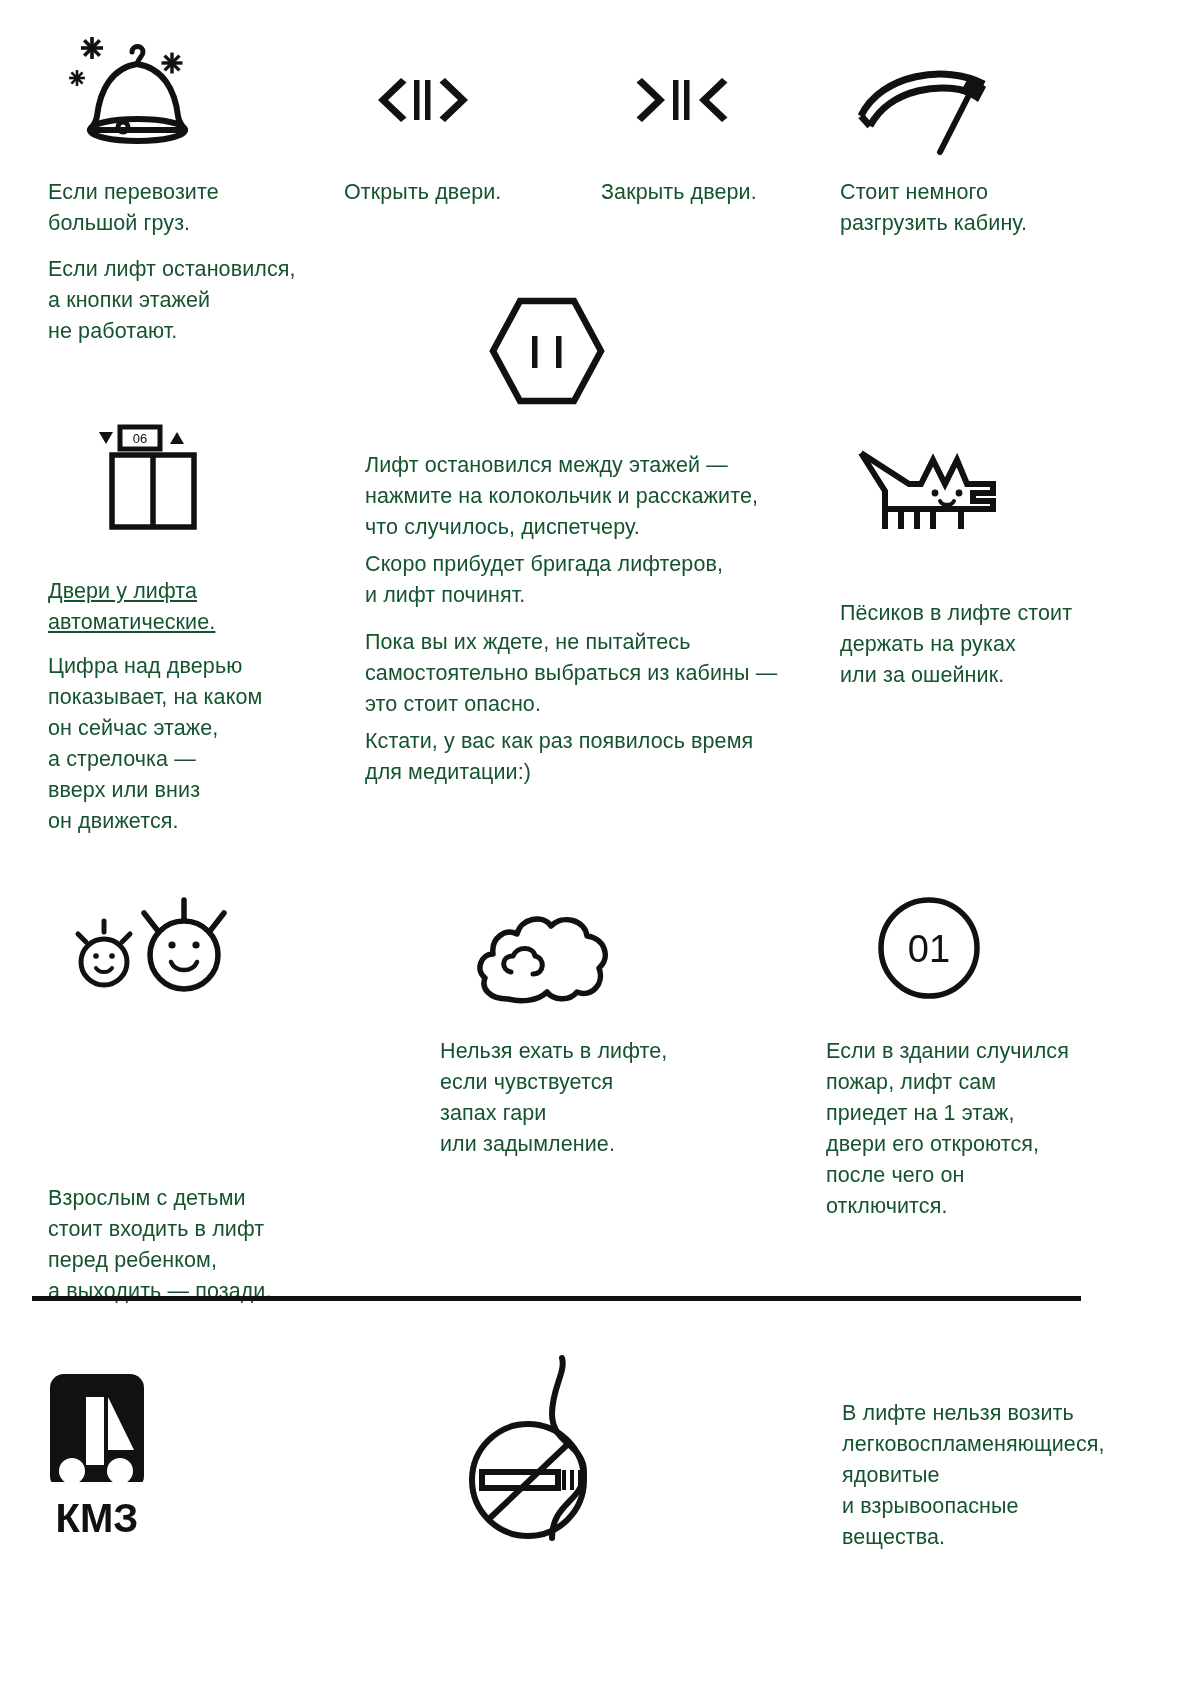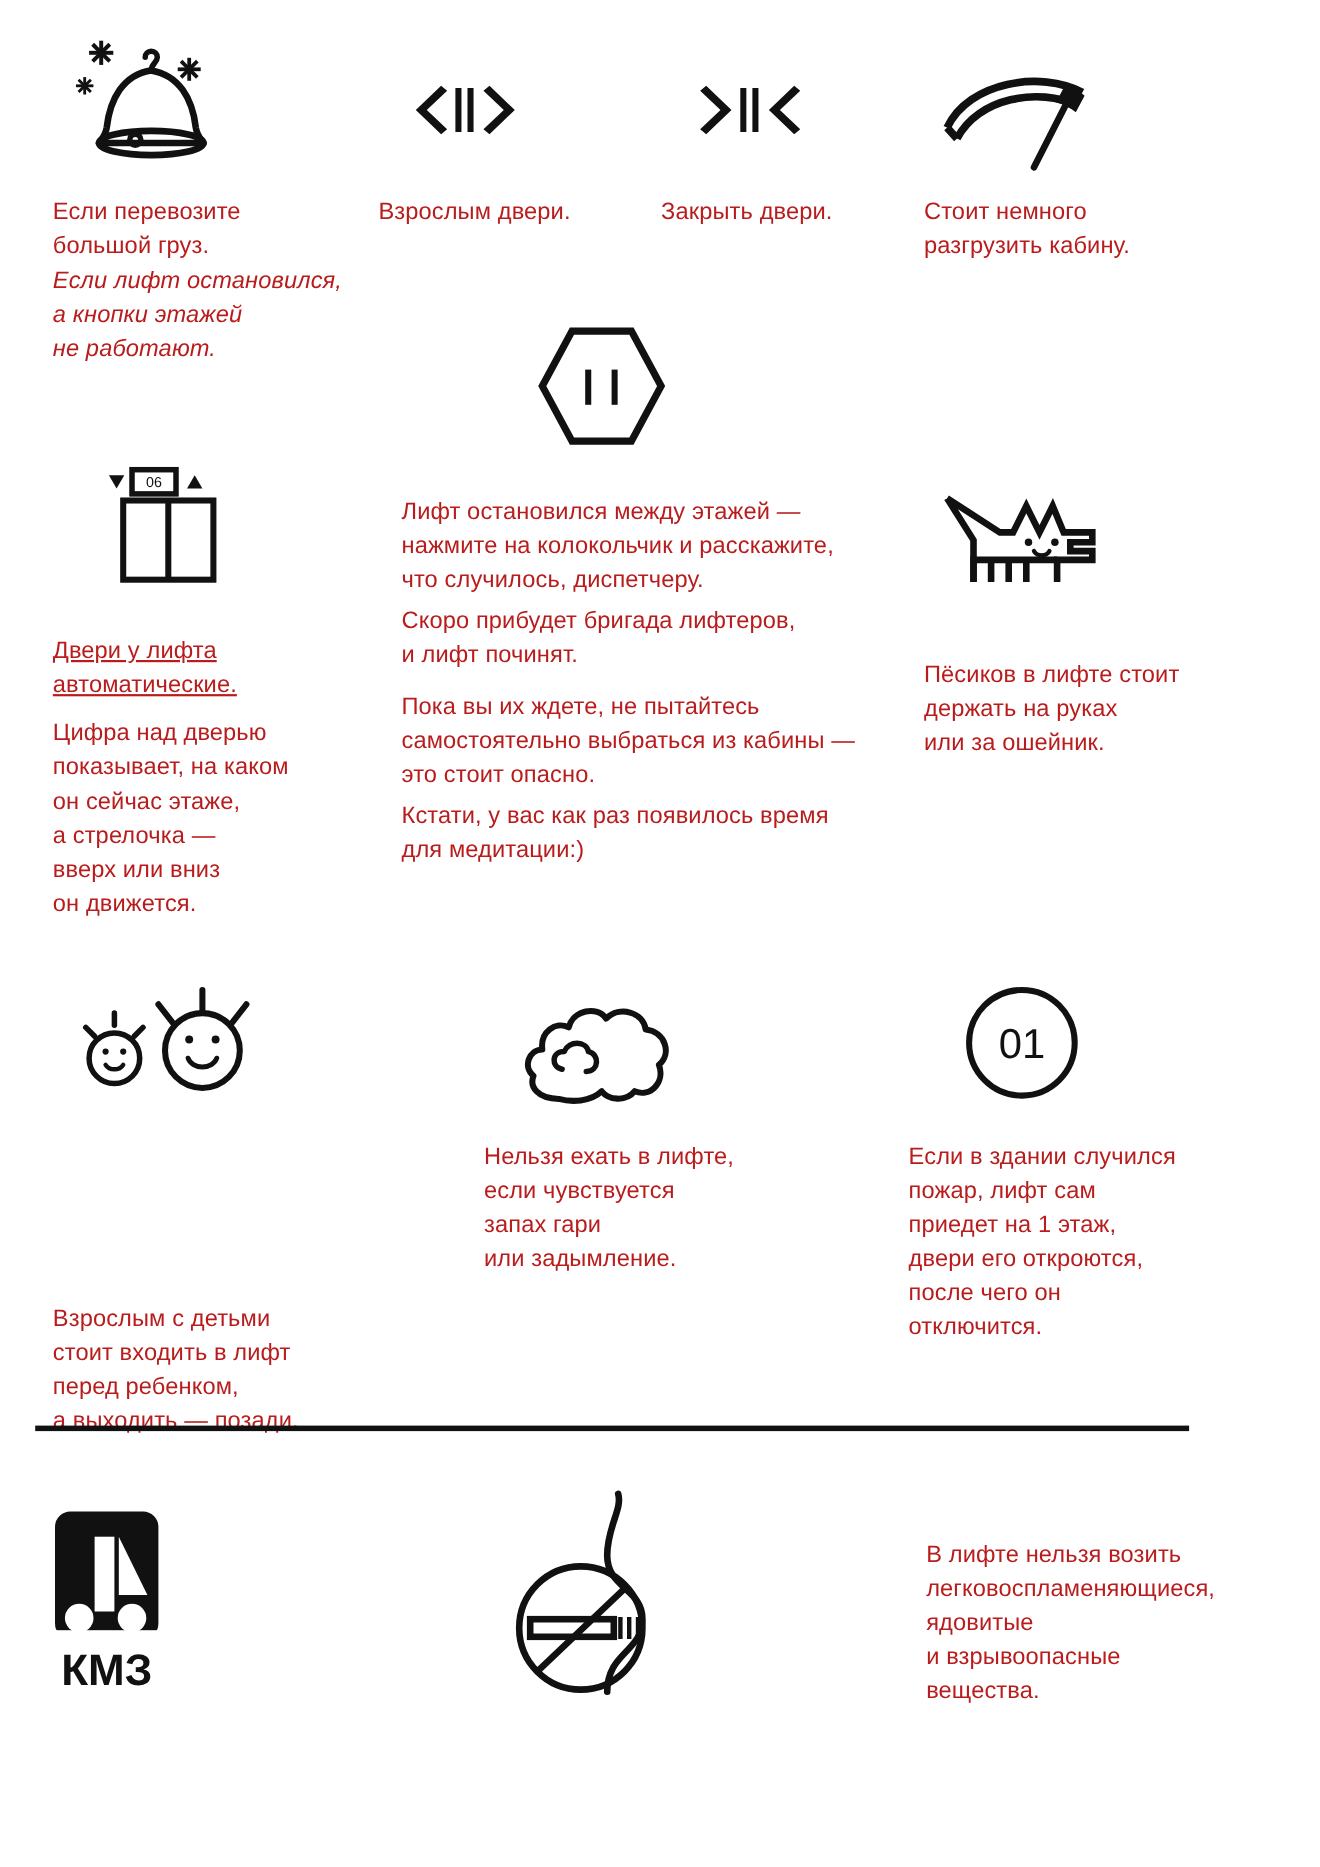--- a/index.html
+++ b/index.html
@@ -9,21 +9,21 @@
     font-family:"Liberation Sans", sans-serif;
     color:#111111;
     position:relative;
     overflow:hidden;
   }
   .poster { position:relative; width:1200px; height:1697px; }
   .blk { position:absolute; }
   .txt {
     font-size:21.5px;
     line-height:31px;
-    color:#b91c1c;
+    color:#14532d;
     letter-spacing:0.1px;
     white-space:pre-line;
   }
   .txt + .txt { margin-top:0; }
   svg { display:block; overflow:visible; }
   .stroke { fill:none; stroke:#111111; stroke-width:6; stroke-linecap:round; stroke-linejoin:round; }
   .stroke-sq { fill:none; stroke:#111111; stroke-width:6.5; stroke-linecap:butt; stroke-linejoin:miter; }
   .fillblk { fill:#111111; }
   .divider {
     position:absolute;
@@ -71,38 +71,38 @@
         C 113 62 101 40 75 36 Z"></path>
 
       <ellipse class="stroke" cx="75.5" cy="102" rx="47.5" ry="11"></ellipse>
 
       <circle class="stroke" style="stroke-width:5" cx="61" cy="99" r="5"></circle>
     </svg>
   </div>
 
   <div class="blk txt" style="left:48px; top:177px; width:280px;">Если перевозите
 большой груз.</div>
-  <div class="blk txt" style="left:48px; top:240px; width:290px;font-style:italic;">Если лифт остановился,
+  <div class="blk txt" style="left:48px; top:254px; width:290px;">Если лифт остановился,
 а кнопки этажей
 не работают.</div>
 
   <div class="blk" style="left:375px; top:75px;">
     <svg width="96" height="50" viewBox="0 0 96 50">
       <g class="fillblk">
 
         <path d="M26 3 L31.5 7.5 L13 25 L31.5 42.5 L26 47 L3 25 Z"></path>
 
         <rect x="39" y="5" width="5.5" height="40"></rect>
         <rect x="50" y="5" width="5.5" height="40"></rect>
 
         <path d="M70 3 L64.5 7.5 L83 25 L64.5 42.5 L70 47 L93 25 Z"></path>
       </g>
     </svg>
   </div>
-  <div class="blk txt" style="left:344px; top:177px; width:250px;">Взрослым двери.</div>
+  <div class="blk txt" style="left:344px; top:177px; width:250px;">Открыть двери.</div>
 
   <div class="blk" style="left:634px; top:75px;">
     <svg width="96" height="50" viewBox="0 0 96 50">
       <g class="fillblk">
 
         <path d="M8 3 L2.5 7.5 L21 25 L2.5 42.5 L8 47 L31 25 Z"></path>
 
         <rect x="39" y="5" width="5.5" height="40"></rect>
         <rect x="50" y="5" width="5.5" height="40"></rect>
 

